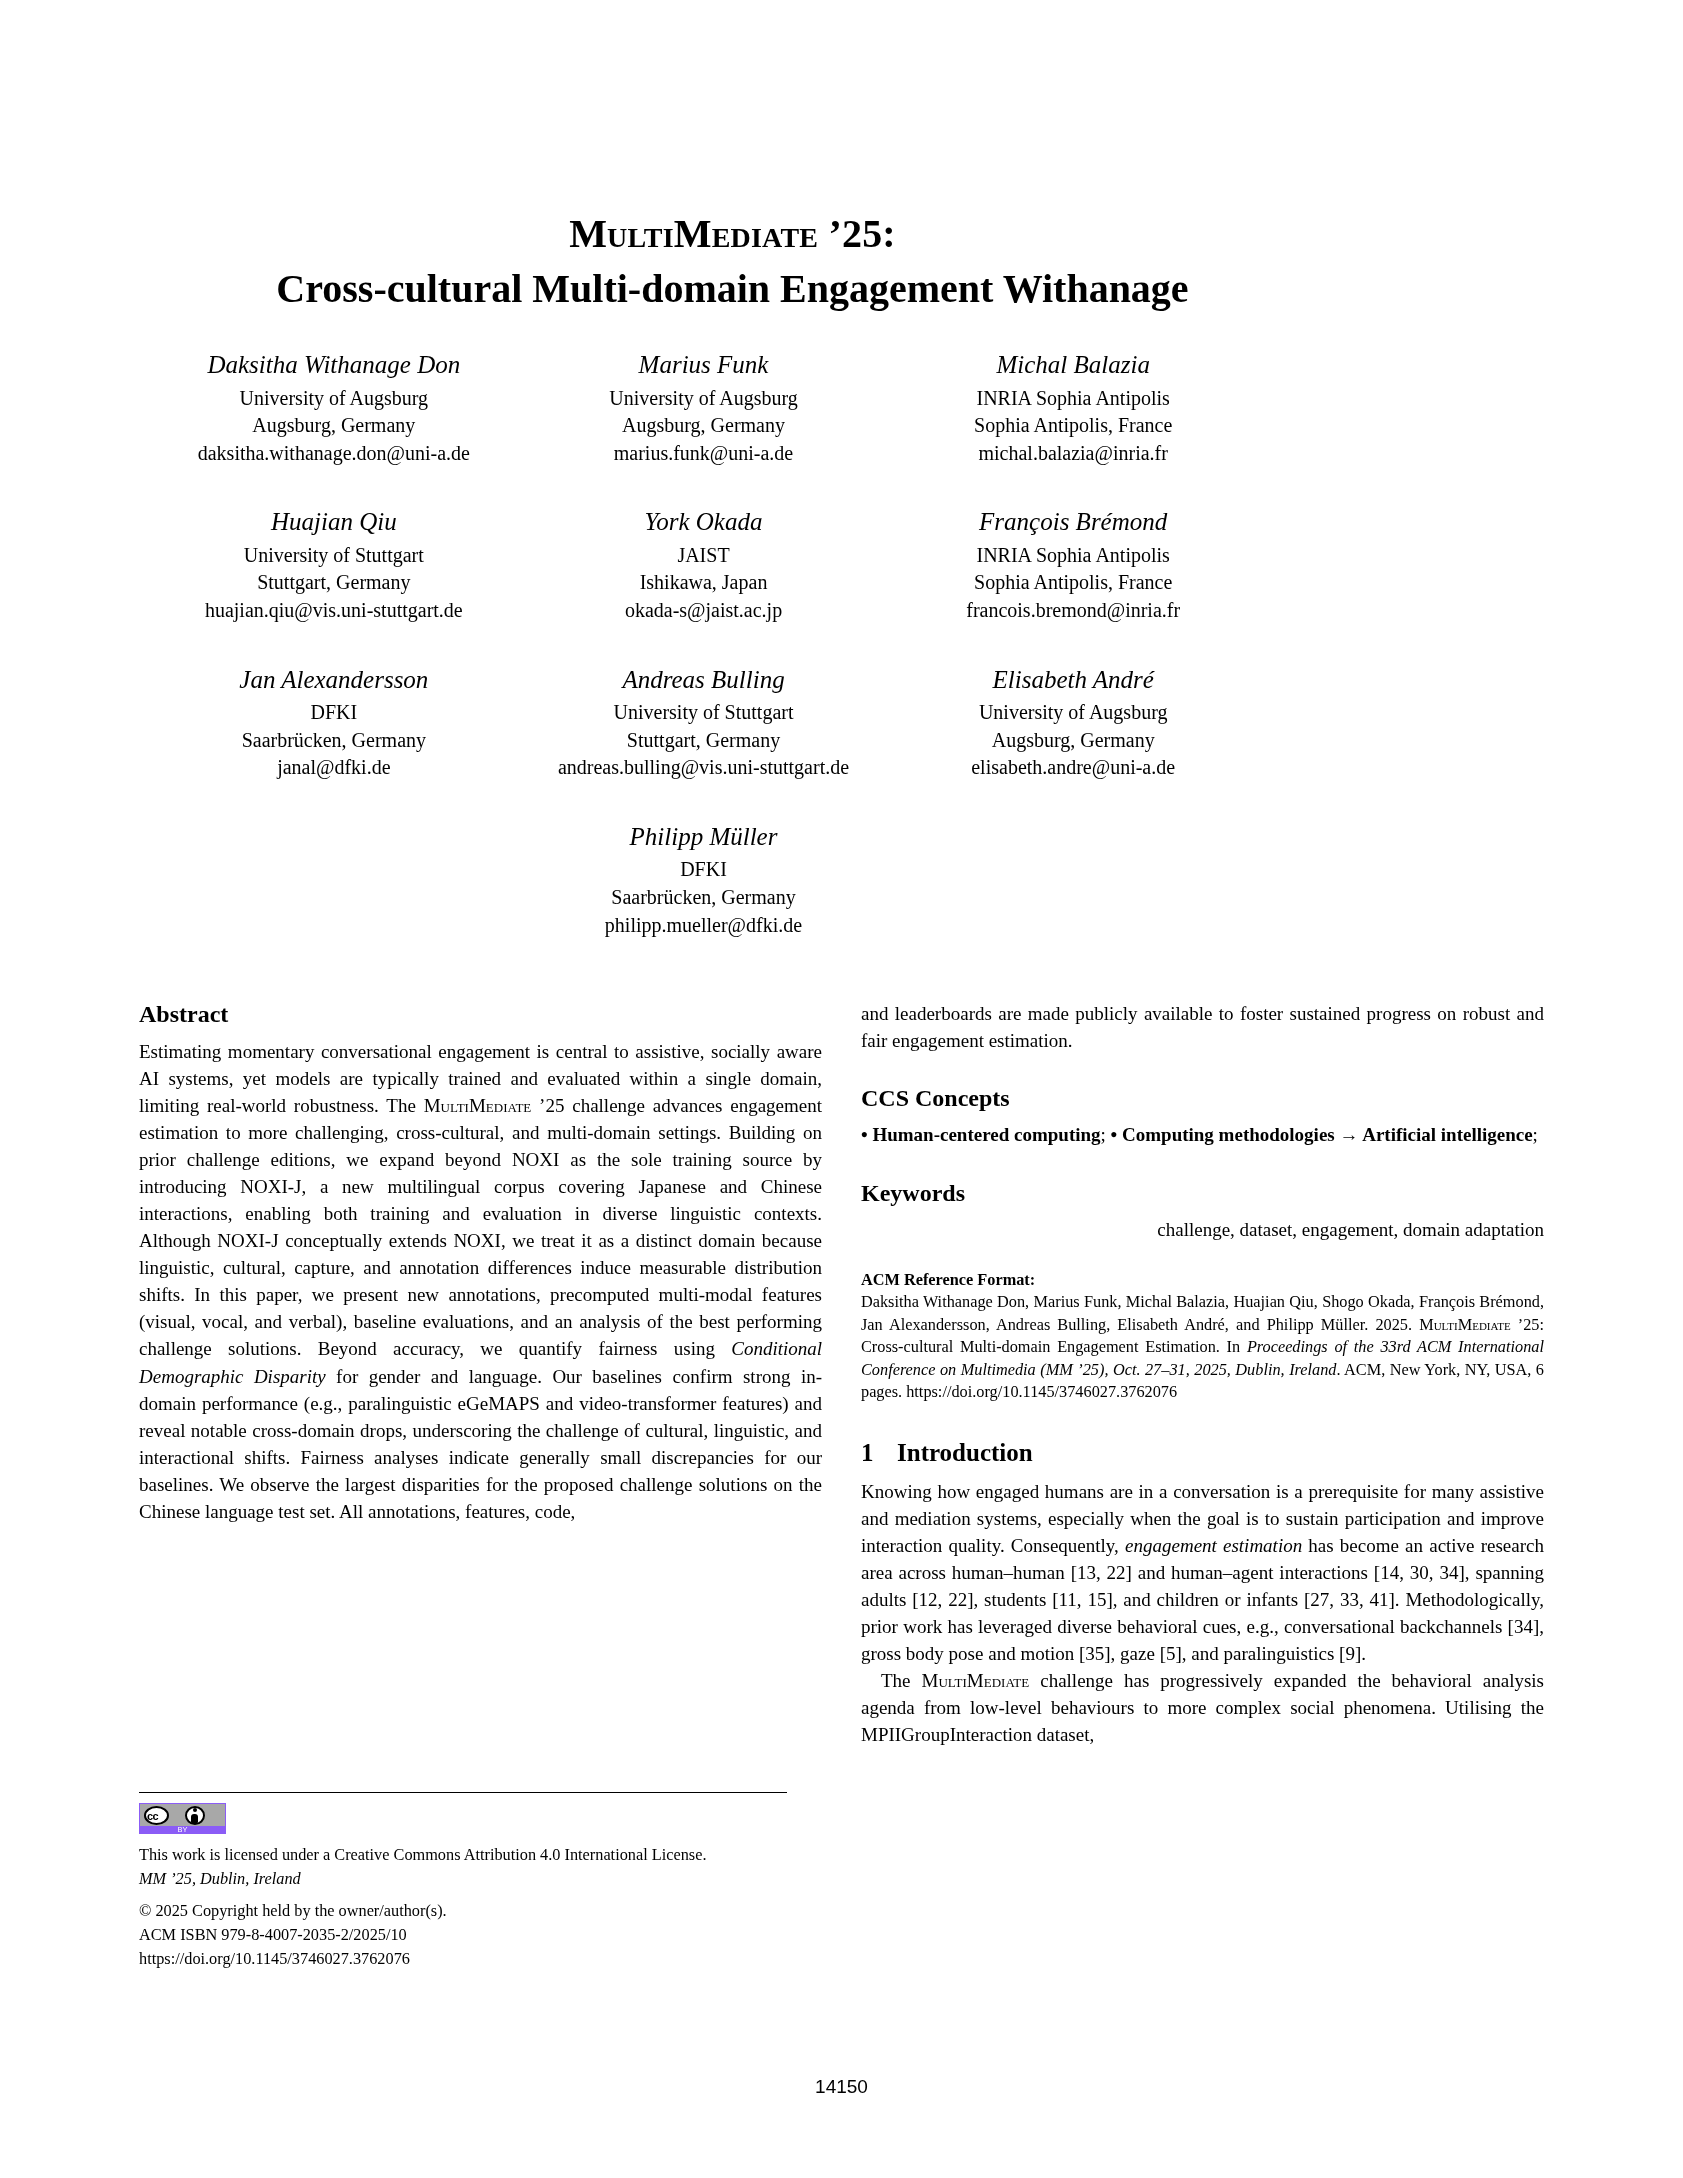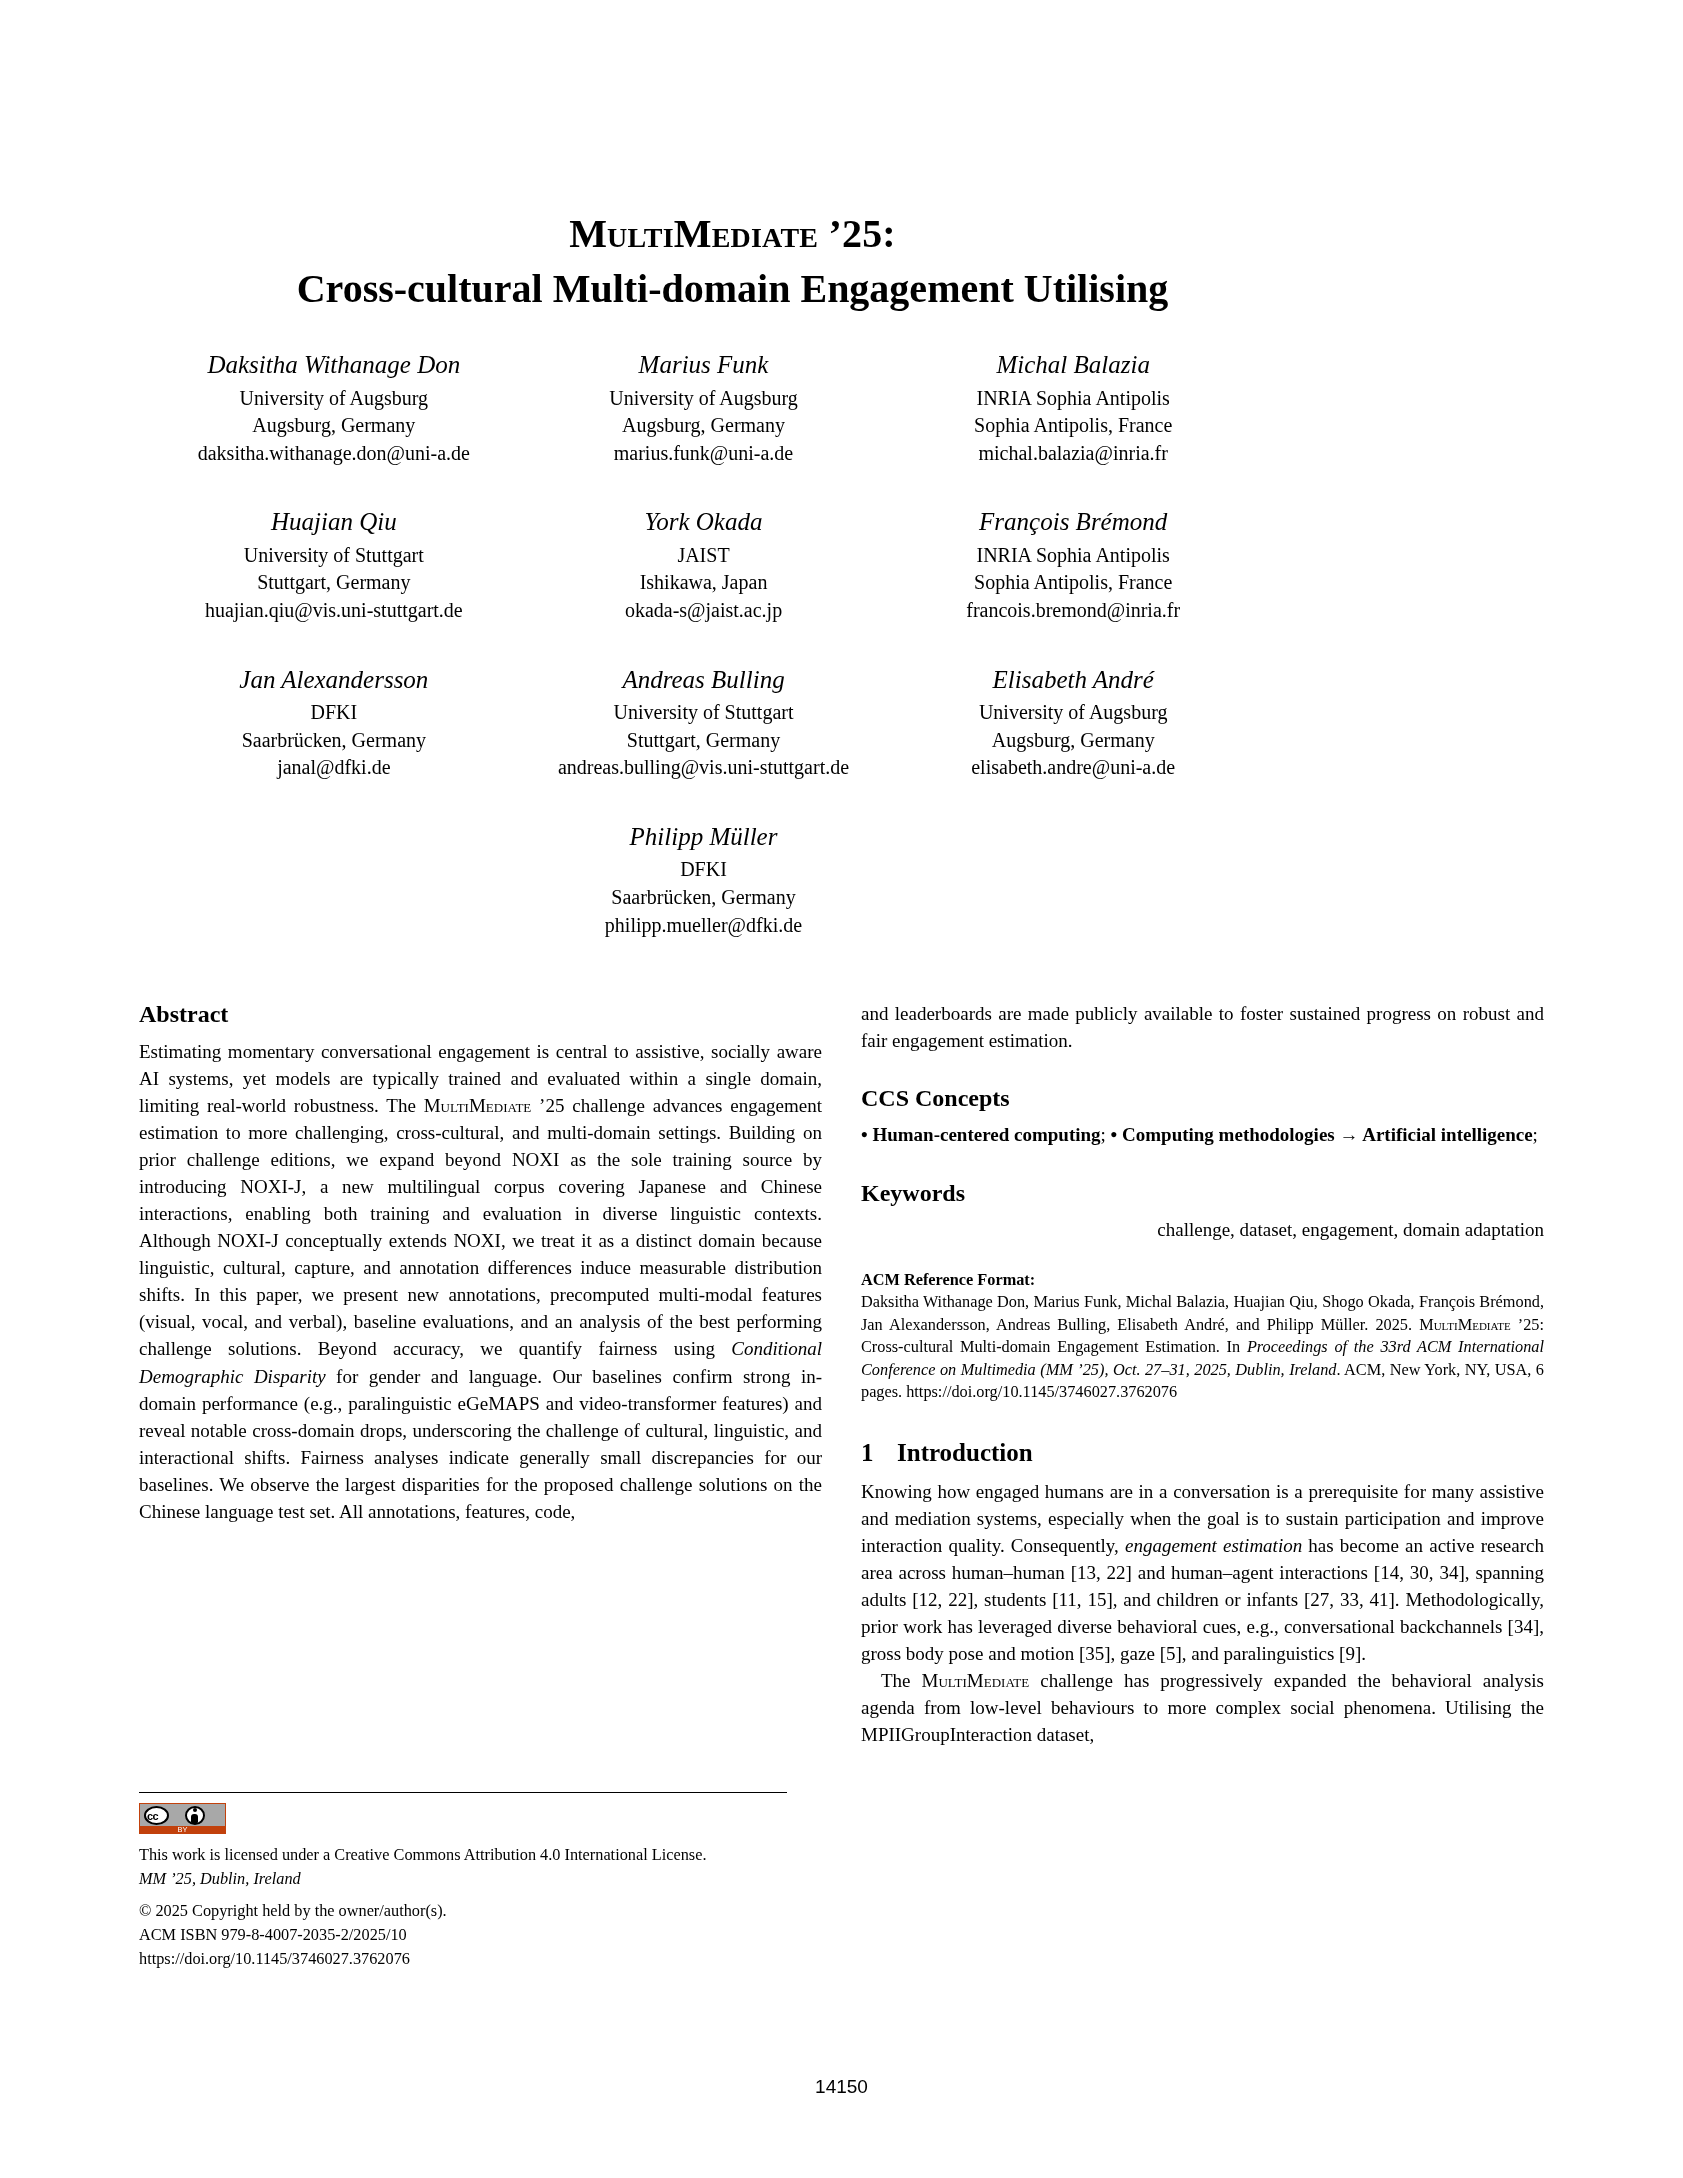--- a/index.html
+++ b/index.html
@@ -154,21 +154,21 @@
   }
   .license-rule {
     width: 648px;
     height: 1px;
     background: #000;
     margin-bottom: 10px;
   }
   .cc-badge {
     width: 87px;
     height: 31px;
-    background: #c2410c;
+    background: #8b5cf6;
     position: relative;
     margin-bottom: 9px;
   }
   .cc-top {
     position: absolute;
     left: 1px; top: 1px;
     width: 85px; height: 22px;
     background: #a8a8a8;
   }
   .cc-circle {
@@ -230,21 +230,21 @@
     font-family: "Liberation Sans", sans-serif;
   }
 </style>
 </head>
 <body>
 
 <div class="page">
 
   <div class="title-block">
     <div class="title-line1"><span class="sc">MultiMediate</span><span> ’25:</span></div>
-    <div class="title-line2">Cross-cultural Multi-domain Engagement Utilising</div>
+    <div class="title-line2">Cross-cultural Multi-domain Engagement Withanage</div>
   </div>
 
   <div class="authors">
 
     <div class="author-row">
       <div class="author-cell">
         <div class="author-name">Daksitha Withanage Don</div>
         <div class="author-affil">University of Augsburg</div>
         <div class="author-place">Augsburg, Germany</div>
         <div class="author-email">daksitha.withanage.don@uni-a.de</div>

